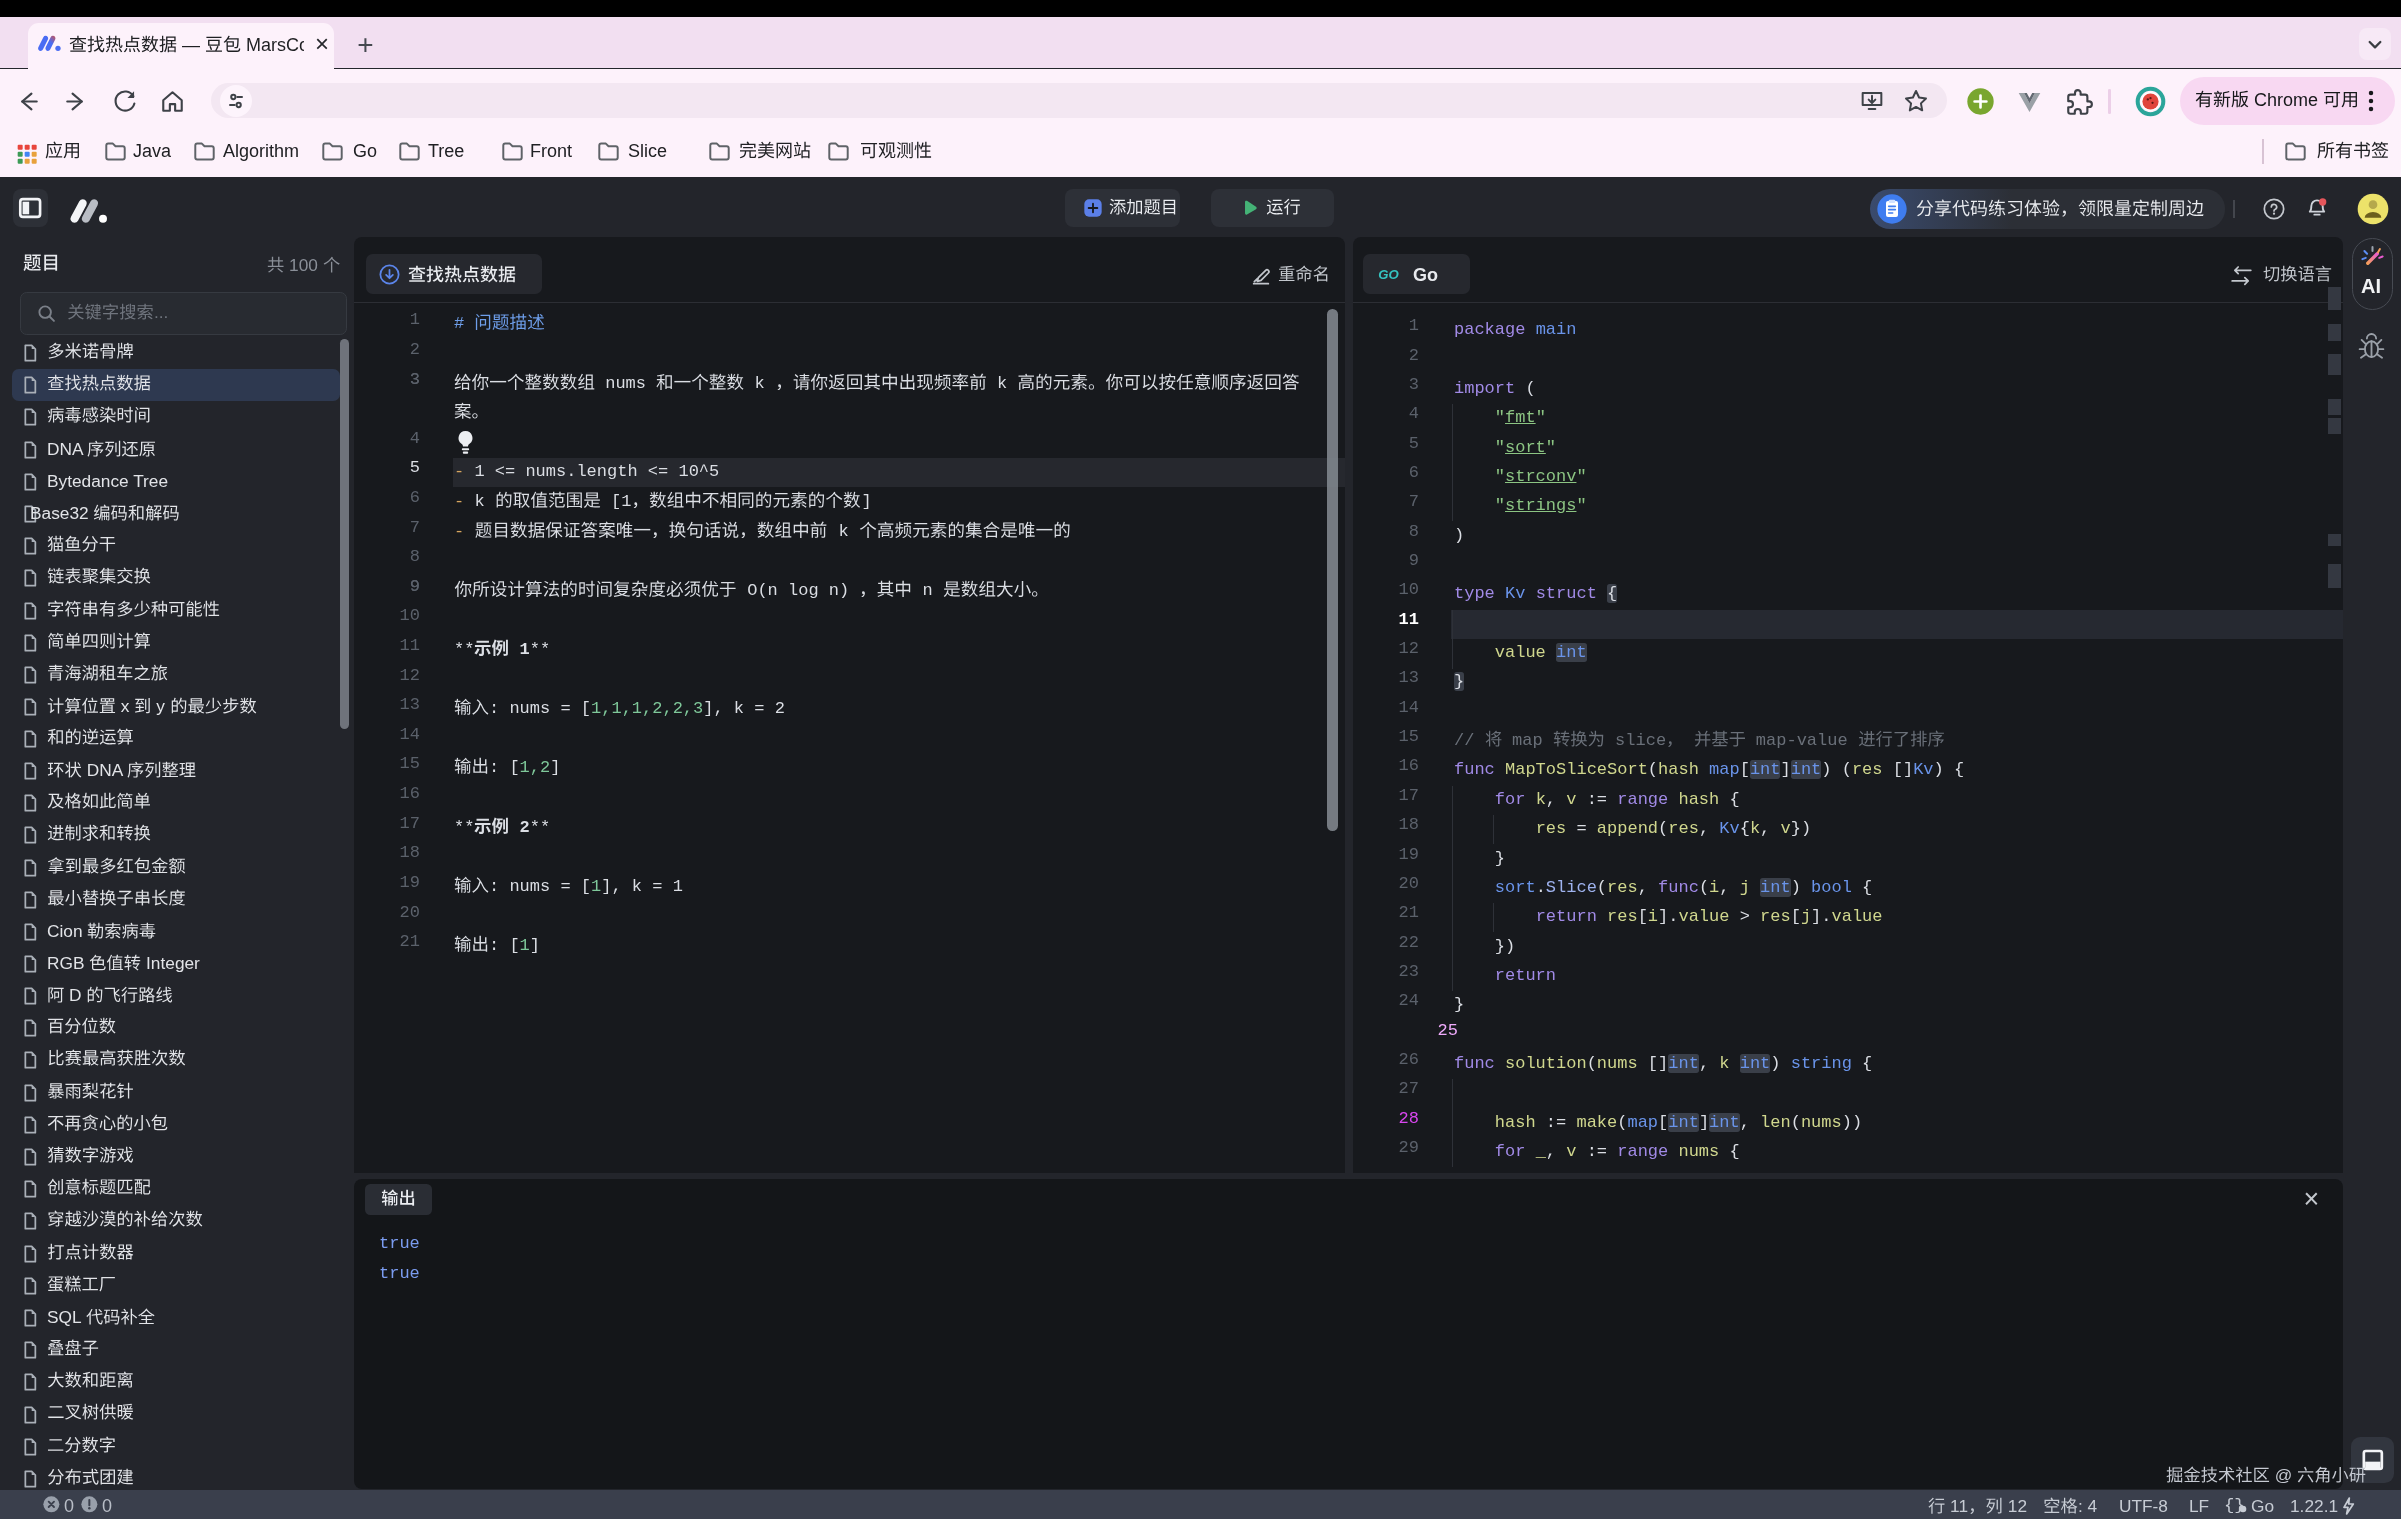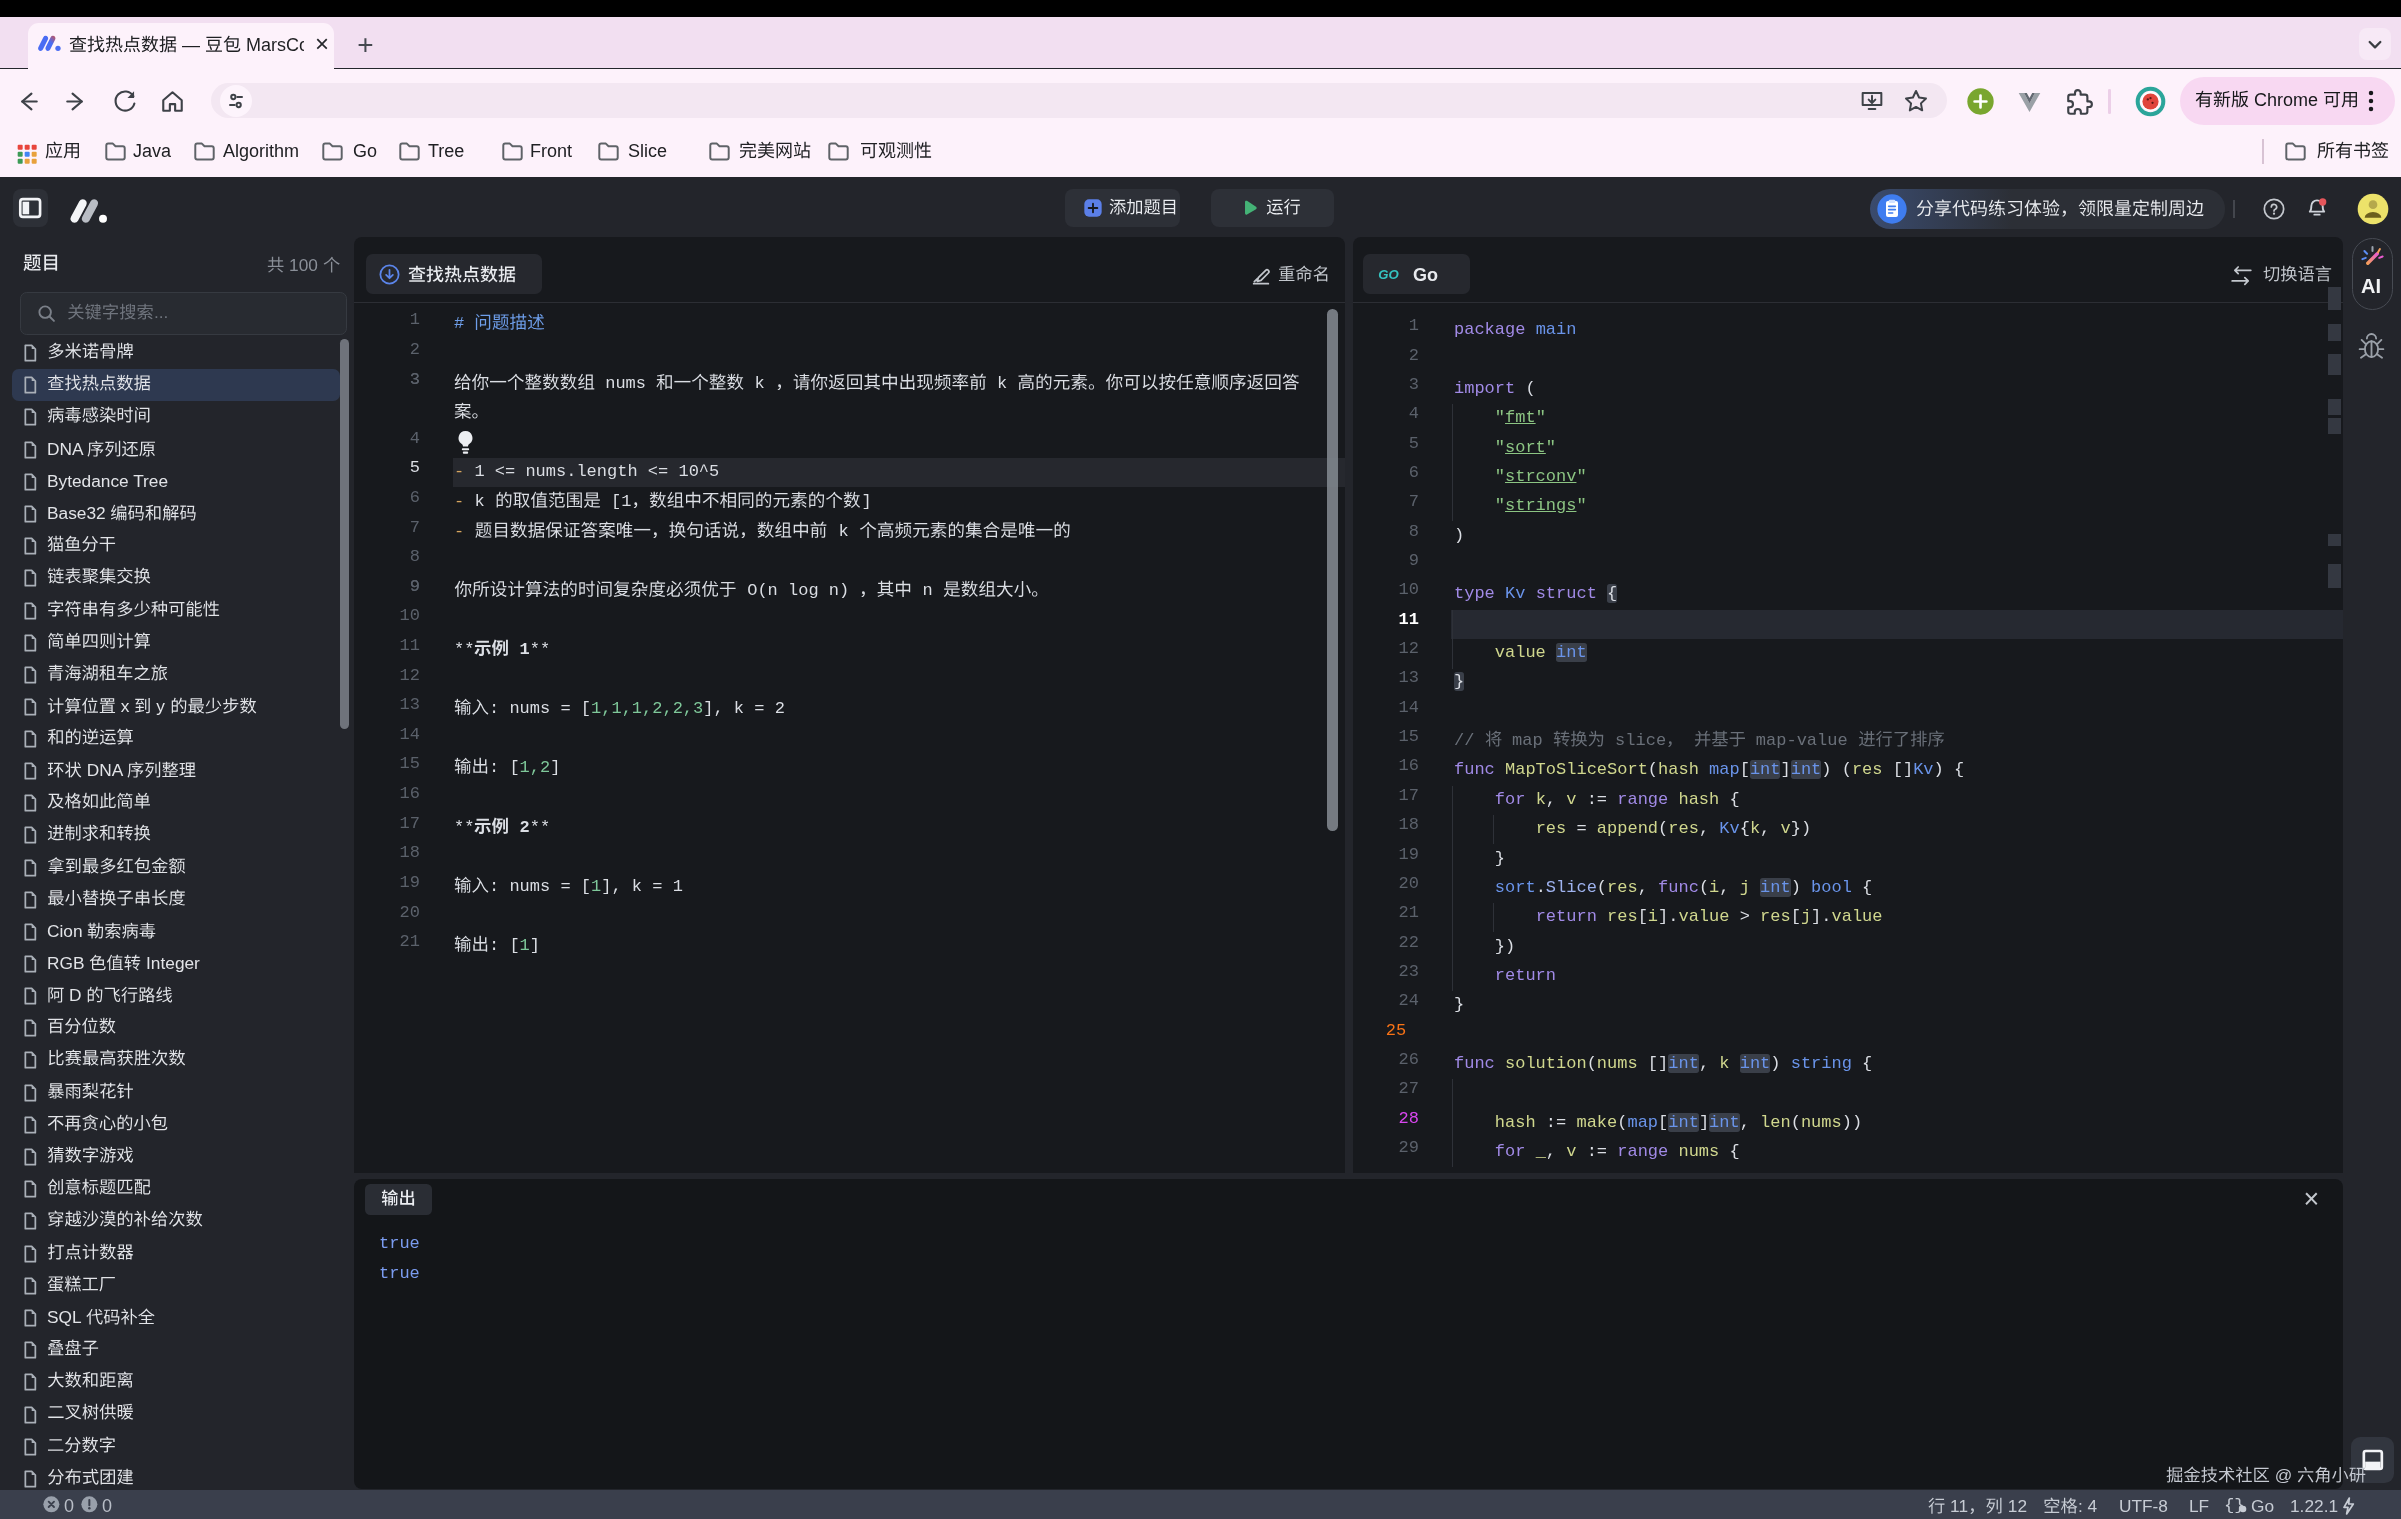--- a/index.html
+++ b/index.html
@@ -616,21 +616,21 @@
       </svg></div>
     <div class="a" style="left:23px;top:473px;width:14.7px;height:18px"><svg width="14.7" height="18" viewBox="0 0 22 27">
         <path d="M3.5 2 L13 2 L18.5 7.5 L18.5 25 L3.5 25 Z" fill="none" stroke="#aab0b8" stroke-width="2.6" stroke-linejoin="round"></path>
         <path d="M13 2 L13 7.5 L18.5 7.5 Z" fill="#aab0b8"></path>
       </svg></div>
     <div class="a" style="left:47px;top:471px;width:287px;height:21.3px;white-space:nowrap;overflow:hidden"><span style="font:400 17.3px 'Liberation Sans',sans-serif;color:#e2e4e8;">Bytedance Tree</span></div>
     <div class="a" style="left:23px;top:505px;width:14.7px;height:18px"><svg width="14.7" height="18" viewBox="0 0 22 27">
         <path d="M3.5 2 L13 2 L18.5 7.5 L18.5 25 L3.5 25 Z" fill="none" stroke="#aab0b8" stroke-width="2.6" stroke-linejoin="round"></path>
         <path d="M13 2 L13 7.5 L18.5 7.5 Z" fill="#aab0b8"></path>
       </svg></div>
-    <div class="a" style="left:47px;top:503px;width:287px;height:21.3px;white-space:nowrap;overflow:hidden"><span style="font:400 17.3px 'Liberation Sans',sans-serif;color:#e2e4e8;">Base32 </span><svg style="width:87px;height:17.3px;vertical-align:-2.1px;" viewBox="0 0 130.0 26">
+    <div class="a" style="left:30px;top:503px;width:287px;height:21.3px;white-space:nowrap;overflow:hidden"><span style="font:400 17.3px 'Liberation Sans',sans-serif;color:#e2e4e8;">Base32 </span><svg style="width:87px;height:17.3px;vertical-align:-2.1px;" viewBox="0 0 130.0 26">
         <g fill="#e2e4e8" transform="translate(0,22.88) scale(0.02600,-0.02600)">
           <use href="#g70" x="0"></use>
           <use href="#g33" x="1000"></use>
           <use href="#g71" x="2000"></use>
           <use href="#g72" x="3000"></use>
           <use href="#g33" x="4000"></use>
         </g>
       </svg></div>
     <div class="a" style="left:23px;top:537px;width:14.7px;height:18px"><svg width="14.7" height="18" viewBox="0 0 22 27">
         <path d="M3.5 2 L13 2 L18.5 7.5 L18.5 25 L3.5 25 Z" fill="none" stroke="#aab0b8" stroke-width="2.6" stroke-linejoin="round"></path>
@@ -1412,21 +1412,21 @@
     <div class="a" style="left:1353px;top:874px;width:66px;height:29px;line-height:29px;text-align:right;font:400 17px 'Liberation Mono',monospace;color:#5b616b">20</div>
     <div class="a" style="left:1454px;top:874px;width:887px;height:29px;line-height:29px;white-space:pre"><span style="font:400 17px 'Liberation Mono',monospace;color:#dbdee4;">    </span><span style="font:400 17px 'Liberation Mono',monospace;color:#6a94ea;">sort</span><span style="font:400 17px 'Liberation Mono',monospace;color:#dbdee4;">.</span><span style="font:400 17px 'Liberation Mono',monospace;color:#9fb3ef;">Slice</span><span style="font:400 17px 'Liberation Mono',monospace;color:#dbdee4;">(</span><span style="font:400 17px 'Liberation Mono',monospace;color:#d0d78e;">res</span><span style="font:400 17px 'Liberation Mono',monospace;color:#dbdee4;">, </span><span style="font:400 17px 'Liberation Mono',monospace;color:#a18ae6;">func</span><span style="font:400 17px 'Liberation Mono',monospace;color:#dbdee4;">(</span><span style="font:400 17px 'Liberation Mono',monospace;color:#d0d78e;">i</span><span style="font:400 17px 'Liberation Mono',monospace;color:#dbdee4;">, </span><span style="font:400 17px 'Liberation Mono',monospace;color:#d0d78e;">j </span><span style="font:400 17px 'Liberation Mono',monospace;color:#6a94ea;background:#3a3f49;border-radius:2.7px;">int</span><span style="font:400 17px 'Liberation Mono',monospace;color:#dbdee4;">) </span><span style="font:400 17px 'Liberation Mono',monospace;color:#6a94ea;">bool</span><span style="font:400 17px 'Liberation Mono',monospace;color:#dbdee4;"> {</span></div>
     <div class="a" style="left:1353px;top:903px;width:66px;height:29px;line-height:29px;text-align:right;font:400 17px 'Liberation Mono',monospace;color:#5b616b">21</div>
     <div class="a" style="left:1454px;top:903px;width:887px;height:29px;line-height:29px;white-space:pre"><span style="font:400 17px 'Liberation Mono',monospace;color:#dbdee4;">        </span><span style="font:400 17px 'Liberation Mono',monospace;color:#a18ae6;">return </span><span style="font:400 17px 'Liberation Mono',monospace;color:#d0d78e;">res</span><span style="font:400 17px 'Liberation Mono',monospace;color:#dbdee4;">[</span><span style="font:400 17px 'Liberation Mono',monospace;color:#d0d78e;">i</span><span style="font:400 17px 'Liberation Mono',monospace;color:#dbdee4;">].</span><span style="font:400 17px 'Liberation Mono',monospace;color:#d0d78e;">value</span><span style="font:400 17px 'Liberation Mono',monospace;color:#dbdee4;"> &gt; </span><span style="font:400 17px 'Liberation Mono',monospace;color:#d0d78e;">res</span><span style="font:400 17px 'Liberation Mono',monospace;color:#dbdee4;">[</span><span style="font:400 17px 'Liberation Mono',monospace;color:#d0d78e;">j</span><span style="font:400 17px 'Liberation Mono',monospace;color:#dbdee4;">].</span><span style="font:400 17px 'Liberation Mono',monospace;color:#d0d78e;">value</span></div>
     <div class="a" style="left:1353px;top:933px;width:66px;height:29px;line-height:29px;text-align:right;font:400 17px 'Liberation Mono',monospace;color:#5b616b">22</div>
     <div class="a" style="left:1454px;top:933px;width:887px;height:29px;line-height:29px;white-space:pre"><span style="font:400 17px 'Liberation Mono',monospace;color:#dbdee4;">    })</span></div>
     <div class="a" style="left:1353px;top:962px;width:66px;height:29px;line-height:29px;text-align:right;font:400 17px 'Liberation Mono',monospace;color:#5b616b">23</div>
     <div class="a" style="left:1454px;top:962px;width:887px;height:29px;line-height:29px;white-space:pre"><span style="font:400 17px 'Liberation Mono',monospace;color:#dbdee4;">    </span><span style="font:400 17px 'Liberation Mono',monospace;color:#a18ae6;">return</span></div>
     <div class="a" style="left:1353px;top:991px;width:66px;height:29px;line-height:29px;text-align:right;font:400 17px 'Liberation Mono',monospace;color:#5b616b">24</div>
     <div class="a" style="left:1454px;top:991px;width:887px;height:29px;line-height:29px;white-space:pre"><span style="font:400 17px 'Liberation Mono',monospace;color:#dbdee4;">}</span></div>
-    <div class="a" style="left:1363px;top:1021px;width:66px;height:29px;line-height:29px;text-align:center;font:400 17px 'Liberation Mono',monospace;color:#f97316">25</div>
+    <div class="a" style="left:1392px;top:1021px;width:66px;height:29px;line-height:29px;text-align:right;font:400 17px 'Liberation Mono',monospace;color:#f0abfc">25</div>
     <div class="a" style="left:1353px;top:1050px;width:66px;height:29px;line-height:29px;text-align:right;font:400 17px 'Liberation Mono',monospace;color:#5b616b">26</div>
     <div class="a" style="left:1454px;top:1050px;width:887px;height:29px;line-height:29px;white-space:pre"><span style="font:400 17px 'Liberation Mono',monospace;color:#a18ae6;">func </span><span style="font:400 17px 'Liberation Mono',monospace;color:#d0d78e;">solution</span><span style="font:400 17px 'Liberation Mono',monospace;color:#dbdee4;">(</span><span style="font:400 17px 'Liberation Mono',monospace;color:#d0d78e;">nums </span><span style="font:400 17px 'Liberation Mono',monospace;color:#dbdee4;">[]</span><span style="font:400 17px 'Liberation Mono',monospace;color:#6a94ea;background:#3a3f49;border-radius:2.7px;">int</span><span style="font:400 17px 'Liberation Mono',monospace;color:#dbdee4;">, </span><span style="font:400 17px 'Liberation Mono',monospace;color:#d0d78e;">k </span><span style="font:400 17px 'Liberation Mono',monospace;color:#6a94ea;background:#3a3f49;border-radius:2.7px;">int</span><span style="font:400 17px 'Liberation Mono',monospace;color:#dbdee4;">) </span><span style="font:400 17px 'Liberation Mono',monospace;color:#6a94ea;">string</span><span style="font:400 17px 'Liberation Mono',monospace;color:#dbdee4;"> {</span></div>
     <div class="a" style="left:1353px;top:1079px;width:66px;height:29px;line-height:29px;text-align:right;font:400 17px 'Liberation Mono',monospace;color:#5b616b">27</div>
     <div class="a" style="left:1353px;top:1109px;width:66px;height:29px;line-height:29px;text-align:right;font:400 17px 'Liberation Mono',monospace;color:#d946ef">28</div>
     <div class="a" style="left:1454px;top:1109px;width:887px;height:29px;line-height:29px;white-space:pre"><span style="font:400 17px 'Liberation Mono',monospace;color:#dbdee4;">    </span><span style="font:400 17px 'Liberation Mono',monospace;color:#d0d78e;">hash</span><span style="font:400 17px 'Liberation Mono',monospace;color:#dbdee4;"> := </span><span style="font:400 17px 'Liberation Mono',monospace;color:#d0d78e;">make</span><span style="font:400 17px 'Liberation Mono',monospace;color:#dbdee4;">(</span><span style="font:400 17px 'Liberation Mono',monospace;color:#6a94ea;">map</span><span style="font:400 17px 'Liberation Mono',monospace;color:#dbdee4;">[</span><span style="font:400 17px 'Liberation Mono',monospace;color:#6a94ea;background:#3a3f49;border-radius:2.7px;">int</span><span style="font:400 17px 'Liberation Mono',monospace;color:#dbdee4;">]</span><span style="font:400 17px 'Liberation Mono',monospace;color:#6a94ea;background:#3a3f49;border-radius:2.7px;">int</span><span style="font:400 17px 'Liberation Mono',monospace;color:#dbdee4;">, </span><span style="font:400 17px 'Liberation Mono',monospace;color:#d0d78e;">len</span><span style="font:400 17px 'Liberation Mono',monospace;color:#dbdee4;">(</span><span style="font:400 17px 'Liberation Mono',monospace;color:#d0d78e;">nums</span><span style="font:400 17px 'Liberation Mono',monospace;color:#dbdee4;">))</span></div>
     <div class="a" style="left:1353px;top:1138px;width:66px;height:29px;line-height:29px;text-align:right;font:400 17px 'Liberation Mono',monospace;color:#5b616b">29</div>
     <div class="a" style="left:1454px;top:1138px;width:887px;height:29px;line-height:29px;white-space:pre"><span style="font:400 17px 'Liberation Mono',monospace;color:#dbdee4;">    </span><span style="font:400 17px 'Liberation Mono',monospace;color:#a18ae6;">for </span><span style="font:400 17px 'Liberation Mono',monospace;color:#d0d78e;">_</span><span style="font:400 17px 'Liberation Mono',monospace;color:#dbdee4;">, </span><span style="font:400 17px 'Liberation Mono',monospace;color:#d0d78e;">v</span><span style="font:400 17px 'Liberation Mono',monospace;color:#dbdee4;"> := </span><span style="font:400 17px 'Liberation Mono',monospace;color:#a18ae6;">range </span><span style="font:400 17px 'Liberation Mono',monospace;color:#d0d78e;">nums</span><span style="font:400 17px 'Liberation Mono',monospace;color:#dbdee4;"> {</span></div>
     <div class="a" style="left:2328px;top:287px;width:13.3px;height:23px;background:#343841"></div>
     <div class="a" style="left:2328px;top:324px;width:13.3px;height:17.3px;background:#343841"></div>
     <div class="a" style="left:2328px;top:354px;width:13.3px;height:21.3px;background:#343841"></div>

